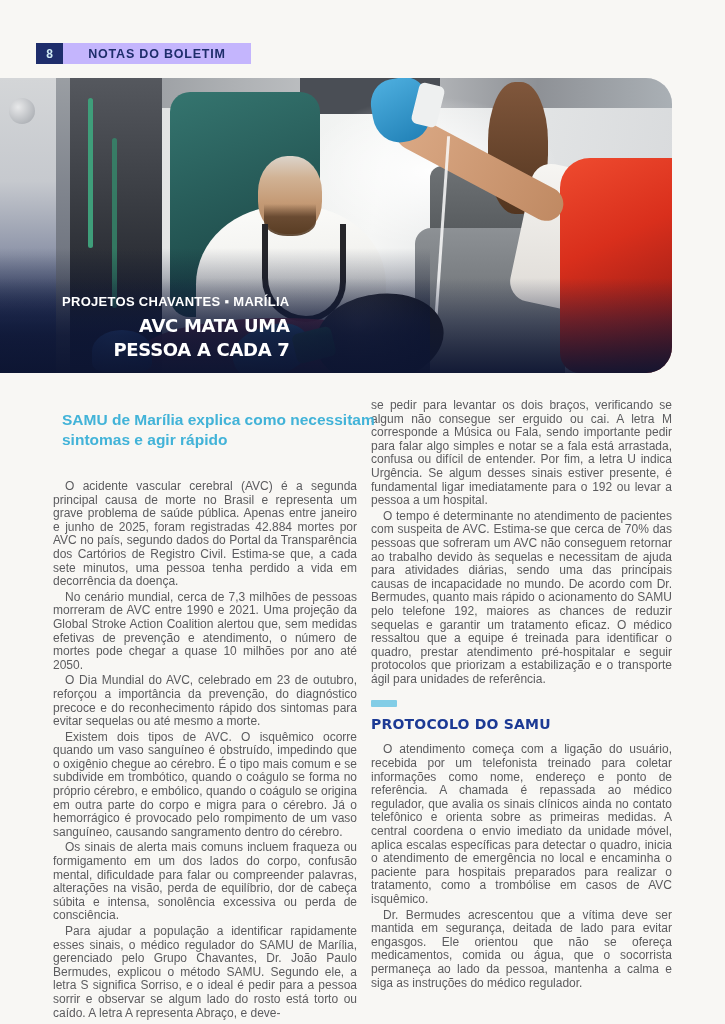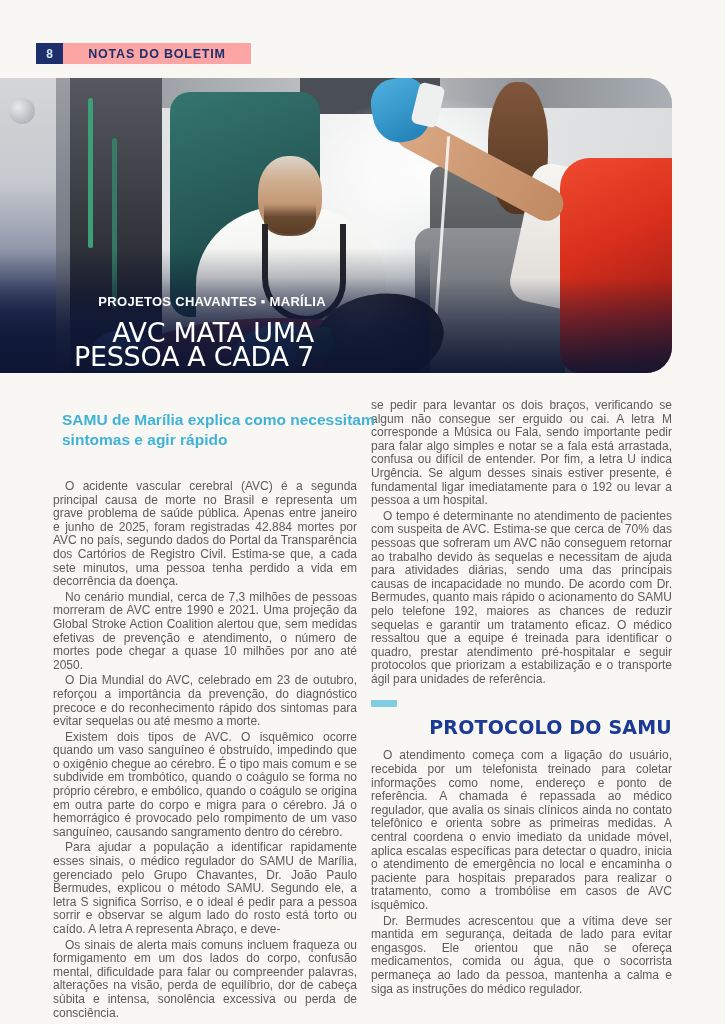--- a/index.html
+++ b/index.html
@@ -7,21 +7,21 @@
   .page{
     position:relative; width:725px; height:1024px; margin:0 auto;
     background:#f8f7f4; overflow:hidden;
     font-family:"Liberation Sans",sans-serif;
   }
 
   
   .header{position:absolute;top:43px;left:36px;height:21px;display:flex;}
   .page-num{width:27px;background:#1e2d6b;color:#cfe9f3;font-weight:bold;font-size:12px;
     display:flex;align-items:center;justify-content:center;}
-  .header-bar{width:188px;background:#fca5a5;color:#1e2d6b;font-weight:bold;font-size:12.5px;
+  .header-bar{width:188px;background:#c4b5fd;color:#1e2d6b;font-weight:bold;font-size:12.5px;
     letter-spacing:0.8px;display:flex;align-items:center;justify-content:center;}
 
   
   .hero{position:absolute;left:0;top:78px;width:672px;height:295px;
     border-radius:0 26px 26px 0;overflow:hidden;background:#dcdedf;}
   .ph{position:absolute;}
   .ph-base{inset:0;background:linear-gradient(100deg,#b9bcbf 0%,#dddfdf 18%,#eef0ef 40%,#f5f6f5 55%,#e3e5e6 72%,#d7d9db 100%);}
   .ph-ceiling{top:0;left:0;right:0;height:30px;background:linear-gradient(90deg,#7d8187,#aeb1b4 35%,#c7c9cb 55%,#8e9196 80%,#aab0b5);}
   .ph-visor{left:300px;top:0;width:140px;height:36px;background:#4a4e55;border-radius:0 0 10px 10px;}
   .ph-door{left:0;top:0;width:56px;height:100%;background:linear-gradient(180deg,#d4d6d8 0%,#c6c9ce 35%,#8d94a8 60%,#3c4a74 80%,#222f58 100%);}
@@ -49,35 +49,35 @@
   .ph-ivbag{left:415px;top:6px;width:26px;height:42px;border-radius:6px;background:#eef0f0;transform:rotate(14deg);}
   .ph-ivline{left:440px;top:58px;width:3px;height:205px;background:rgba(250,250,250,.85);transform:rotate(4deg);}
   .ph-blanket{left:140px;top:240px;width:280px;height:70px;border-radius:50% 50% 0 0;background:linear-gradient(180deg,#a33048,#6c1f30);opacity:.9;}
   .ph-helmet{left:92px;top:252px;width:60px;height:42px;border-radius:50% 50% 22% 22%;background:radial-gradient(circle at 35% 30%,#4f8fe0,#1d4f9e);}
   .ph-leftshade{left:0;top:170px;width:430px;height:125px;background:linear-gradient(180deg,rgba(10,18,46,0),rgba(10,18,46,.75) 70%);}
   .ph-bottomshade{left:0;top:200px;width:100%;height:95px;background:linear-gradient(180deg,rgba(16,26,60,0) 0%,rgba(16,26,60,.45) 45%,rgba(13,21,50,.92) 100%);}
 
   
   .head-block{position:absolute;left:62px;top:294px;z-index:5;text-align:right;}
   .kicker{font-size:13px;font-weight:bold;color:#ffffff;letter-spacing:0.3px;margin:0 0 5px;}
-  .headline{font-size:27px;line-height:23.5px;letter-spacing:-0.3px;font-weight:normal;color:#ffffff;margin:12px;
+  .headline{font-size:18px;line-height:23.5px;letter-spacing:-0.3px;font-weight:bold;color:#ffffff;margin:0;
     font-family:"DejaVu Sans","Liberation Sans",sans-serif;}
   .headline .hl-navy{color:#1b2f78;}
   .subhead{position:absolute;left:62px;top:410px;width:335px;font-size:15.5px;font-weight:bold;
     color:#42b3d8;line-height:19.5px;z-index:5;}
 
   
   .col{position:absolute;}
   .col-left{left:53px;top:480px;width:304px;}
   .col-right{left:371px;top:399px;width:301px;}
   p.body{font-size:12px;line-height:13.6px;color:#5b5b5e;text-align:justify;margin:0 0 2px;text-indent:12px;}
   p.body.cont{text-indent:0;}
   .sec-bar{width:26px;height:7px;background:#82cde6;border-radius:1px;margin:14px 0 9px;}
-  .sec-title{font-size:19px;font-weight:bold;color:#1c3a94;letter-spacing:0.2px;margin:0 0 11px;
-    font-family:"DejaVu Sans","Liberation Sans",sans-serif;text-align:right;}
+  .sec-title{font-size:14px;font-weight:bold;color:#1c3a94;letter-spacing:0.2px;margin:0 0 11px;
+    font-family:"DejaVu Sans","Liberation Sans",sans-serif;}
 </style>
 </head>
 <body>
 
 <div class="page">
 
   <div class="header">
     <div class="page-num">8</div>
     <div class="header-bar">NOTAS DO BOLETIM</div>
   </div>
@@ -123,22 +123,22 @@
       <span>PESSOA A CADA 7</span><br>
     </h1>
   </div>
   <div class="subhead">SAMU de Marília explica como necessitam sintomas e agir rápido</div>
 
   <div class="col col-left">
     <p class="body">O acidente vascular cerebral (AVC) é a segunda principal causa de morte no Brasil e representa um grave problema de saúde pública. Apenas entre janeiro e junho de 2025, foram registradas 42.884 mortes por AVC no país, segundo dados do Portal da Transparência dos Cartórios de Registro Civil. Estima-se que, a cada sete minutos, uma pessoa tenha perdido a vida em decorrência da doença.</p>
     <p class="body">No cenário mundial, cerca de 7,3 milhões de pessoas morreram de AVC entre 1990 e 2021. Uma projeção da Global Stroke Action Coalition alertou que, sem medidas efetivas de prevenção e atendimento, o número de mortes pode chegar a quase 10 milhões por ano até 2050.</p>
     <p class="body">O Dia Mundial do AVC, celebrado em 23 de outubro, reforçou a importância da prevenção, do diagnóstico precoce e do reconhecimento rápido dos sintomas para evitar sequelas ou até mesmo a morte.</p>
     <p class="body">Existem dois tipos de AVC. O isquêmico ocorre quando um vaso sanguíneo é obstruído, impedindo que o oxigênio chegue ao cérebro. É o tipo mais comum e se subdivide em trombótico, quando o coágulo se forma no próprio cérebro, e embólico, quando o coágulo se origina em outra parte do corpo e migra para o cérebro. Já o hemorrágico é provocado pelo rompimento de um vaso sanguíneo, causando sangramento dentro do cérebro.</p>
+    <p class="body">Os sinais de alerta mais comuns incluem fraqueza ou formigamento em um dos lados do corpo, confusão mental, dificuldade para falar ou compreender palavras, alterações na visão, perda de equilíbrio, dor de cabeça súbita e intensa, sonolência excessiva ou perda de consciência.</p>
     <p class="body">Para ajudar a população a identificar rapidamente esses sinais, o médico regulador do SAMU de Marília, gerenciado pelo Grupo Chavantes, Dr. João Paulo Bermudes, explicou o método SAMU. Segundo ele, a letra S significa Sorriso, e o ideal é pedir para a pessoa sorrir e observar se algum lado do rosto está torto ou caído. A letra A representa Abraço, e deve-</p>
-    <p class="body">Os sinais de alerta mais comuns incluem fraqueza ou formigamento em um dos lados do corpo, confusão mental, dificuldade para falar ou compreender palavras, alterações na visão, perda de equilíbrio, dor de cabeça súbita e intensa, sonolência excessiva ou perda de consciência.</p>
   </div>
 
   <div class="col col-right">
     <p class="body cont">se pedir para levantar os dois braços, verificando se algum não consegue ser erguido ou cai. A letra M corresponde a Música ou Fala, sendo importante pedir para falar algo simples e notar se a fala está arrastada, confusa ou difícil de entender. Por fim, a letra U indica Urgência. Se algum desses sinais estiver presente, é fundamental ligar imediatamente para o 192 ou levar a pessoa a um hospital.</p>
     <p class="body">O tempo é determinante no atendimento de pacientes com suspeita de AVC. Estima-se que cerca de 70% das pessoas que sofreram um AVC não conseguem retornar ao trabalho devido às sequelas e necessitam de ajuda para atividades diárias, sendo uma das principais causas de incapacidade no mundo. De acordo com Dr. Bermudes, quanto mais rápido o acionamento do SAMU pelo telefone 192, maiores as chances de reduzir sequelas e garantir um tratamento eficaz. O médico ressaltou que a equipe é treinada para identificar o quadro, prestar atendimento pré-hospitalar e seguir protocolos que priorizam a estabilização e o transporte ágil para unidades de referência.</p>
     <div class="sec-bar"></div>
     <h2 class="sec-title">PROTOCOLO DO SAMU</h2>
     <p class="body">O atendimento começa com a ligação do usuário, recebida por um telefonista treinado para coletar informações como nome, endereço e ponto de referência. A chamada é repassada ao médico regulador, que avalia os sinais clínicos ainda no contato telefônico e orienta sobre as primeiras medidas. A central coordena o envio imediato da unidade móvel, aplica escalas específicas para detectar o quadro, inicia o atendimento de emergência no local e encaminha o paciente para hospitais preparados para realizar o tratamento, como a trombólise em casos de AVC isquêmico.</p>
     <p class="body">Dr. Bermudes acrescentou que a vítima deve ser mantida em segurança, deitada de lado para evitar engasgos. Ele orientou que não se ofereça medicamentos, comida ou água, que o socorrista permaneça ao lado da pessoa, mantenha a calma e siga as instruções do médico regulador.</p>
   </div>

